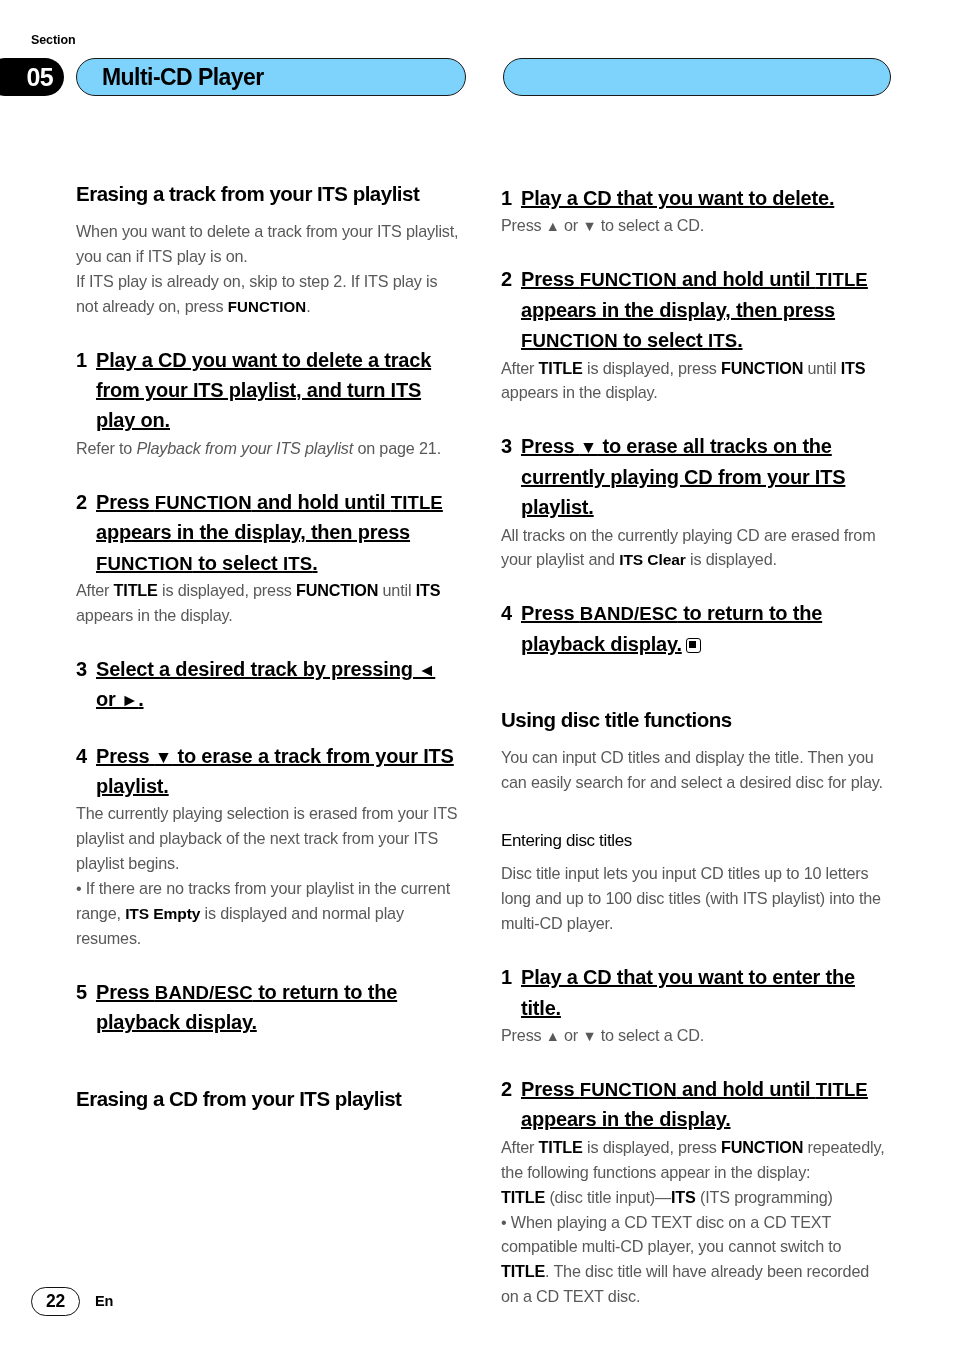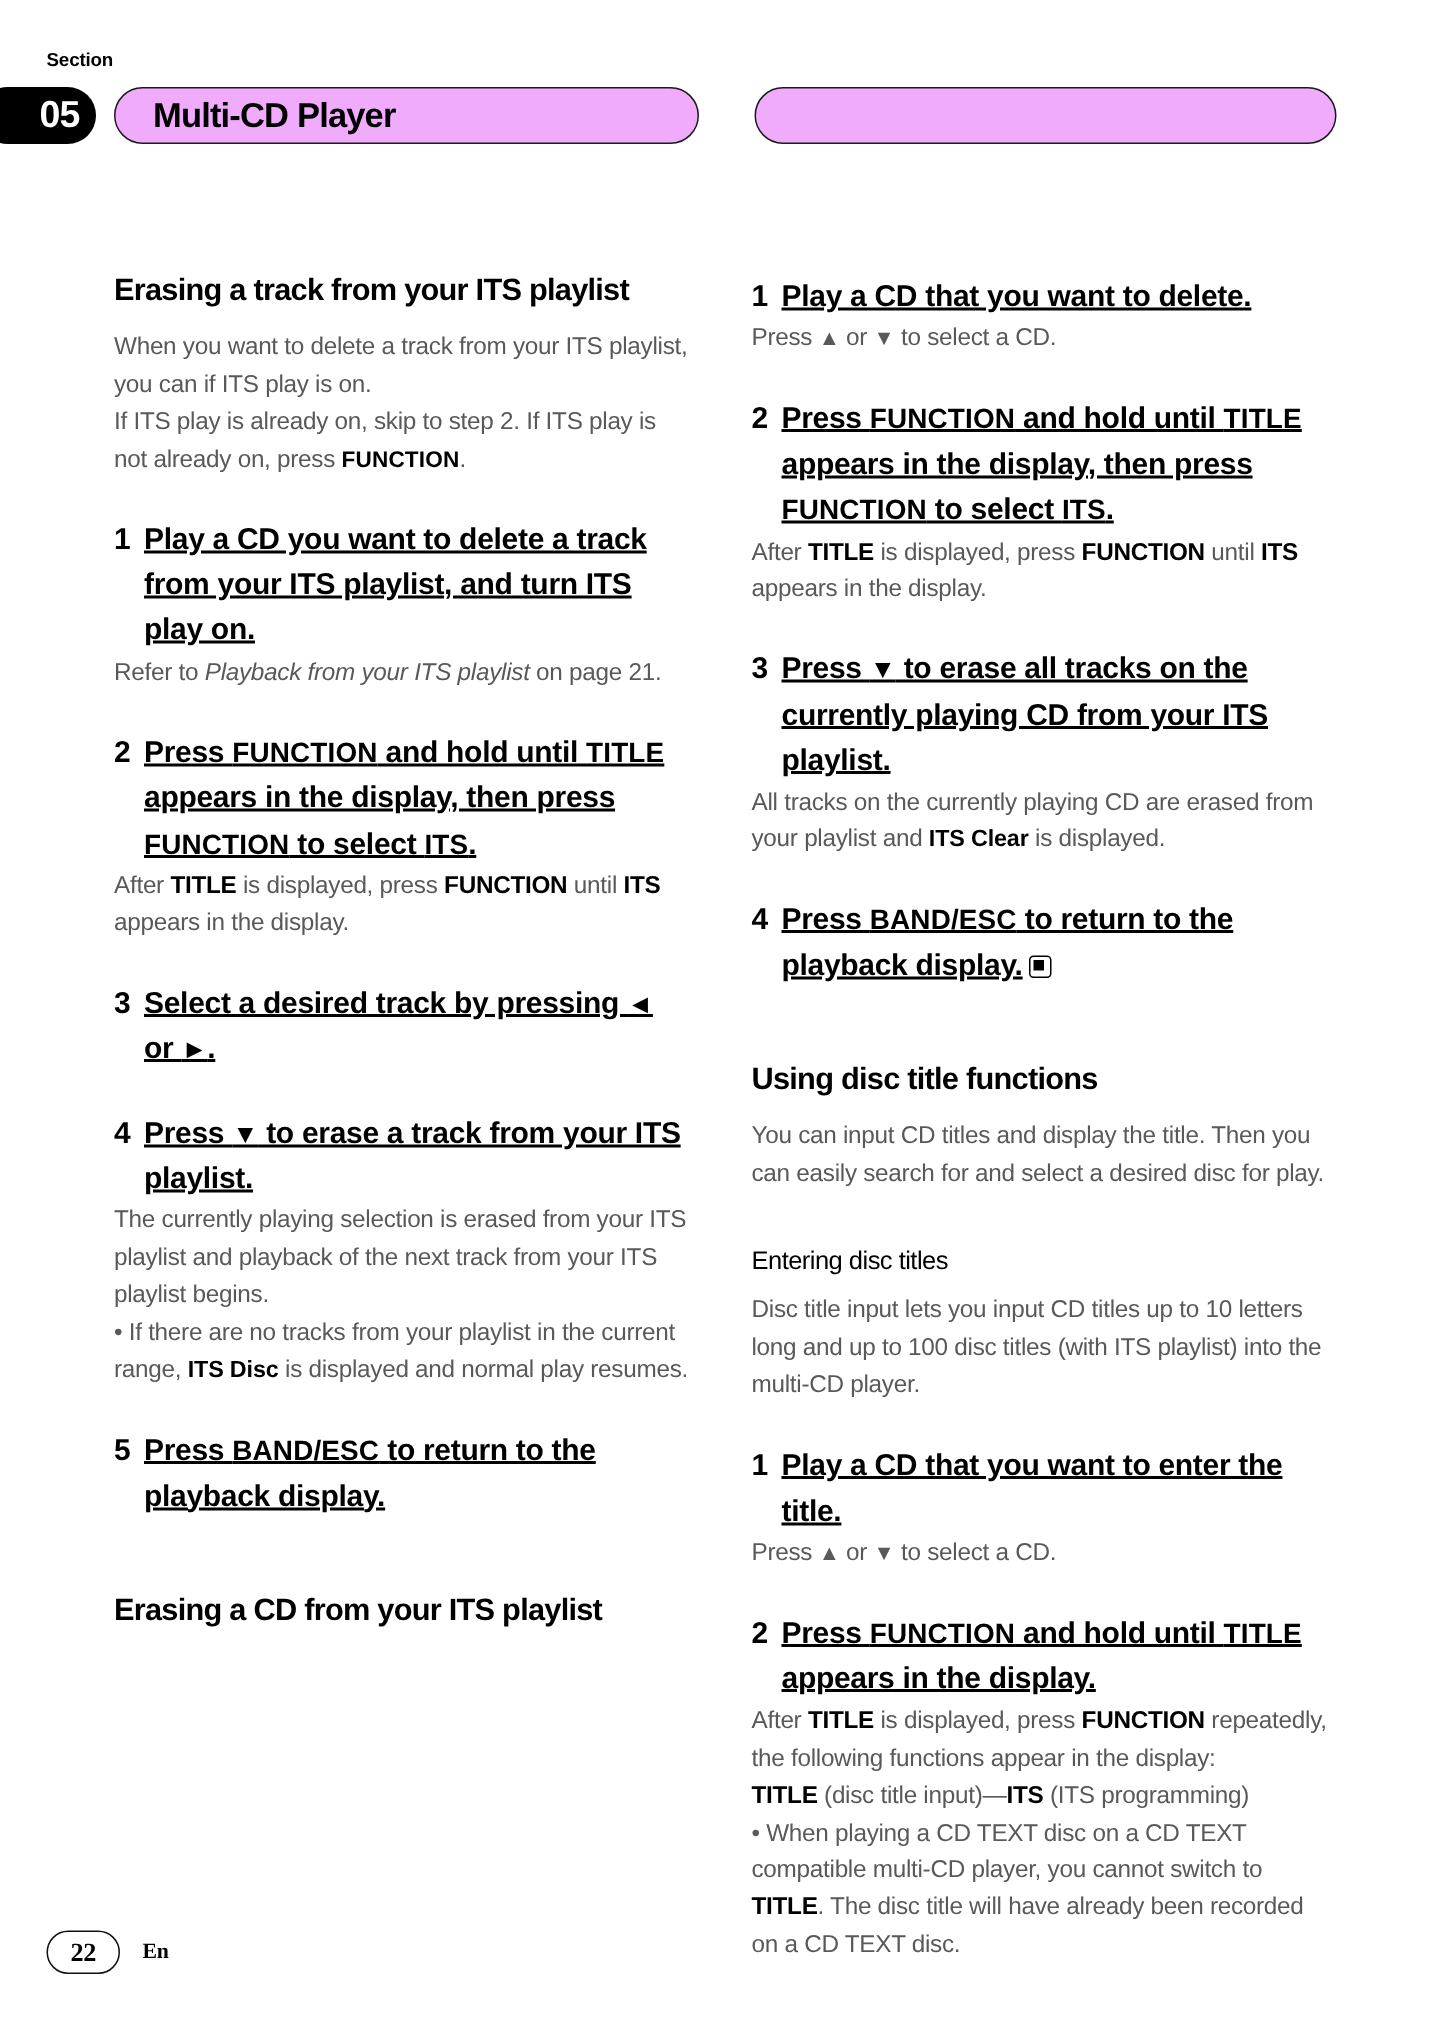--- a/index.html
+++ b/index.html
@@ -53,21 +53,21 @@
     letter-spacing: -0.6px;
     line-height: 1;
     text-align: right;
   }
   .header-pill {
     position: absolute;
     height: 38px;
     border: 1.4px solid #1a1a1a;
     border-radius: 19px;
     box-sizing: border-box;
-    background: #f0abfc;
+    background: #7dd3fc;
   }
   .header-pill.left {
     left: 76px;
     top: 58px;
     width: 390px;
   }
   .header-pill.right {
     left: 503px;
     top: 58px;
     width: 388px;
@@ -173,21 +173,20 @@
     background: #000;
   }
 
   
   .footer {
     position: absolute;
     left: 0;
     bottom: 0;
     width: 812px;
     height: 90px;
-    font-family: Liberation Serif, serif;
   }
   .page-oval {
     position: absolute;
     left: 31px;
     top: 22px;
     width: 49px;
     height: 29px;
     border: 1.5px solid #111;
     border-radius: 15px;
     box-sizing: border-box;
@@ -240,21 +239,21 @@
   <p class="body"><span>After </span><b>TITLE</b><span> is displayed, press </span><b>FUNCTION</b><span> until </span><b>ITS</b><span> appears in the display.</span></p>
 
   <div class="gap-md"></div>
 
   <p class="step"><span class="num">3</span><span>Select a desired track by pressing </span><span class="arrow">◄</span><span> or </span><span class="arrow">►</span><span>.</span></p>
 
   <div class="gap-md"></div>
 
   <p class="step"><span class="num">4</span><span>Press </span><span class="arrow">▼</span><span> to erase a track from your ITS playlist.</span></p>
   <p class="body"><span>The currently playing selection is erased from your ITS playlist and playback of the next track from your ITS playlist begins.</span><br>
-    <span>• If there are no tracks from your playlist in the current range, </span><span class="disp">ITS Disc</span><span> is displayed and normal play resumes.</span></p>
+    <span>• If there are no tracks from your playlist in the current range, </span><span class="disp">ITS Empty</span><span> is displayed and normal play resumes.</span></p>
 
   <div class="gap-md"></div>
 
   <p class="step"><span class="num">5</span><span>Press </span><span class="key">BAND/ESC</span><span> to return to the playback display.</span></p>
 
   <div class="gap-xl"></div>
 
   <h2 class="big-head">Erasing a CD from your ITS playlist</h2>
 
 </div>

